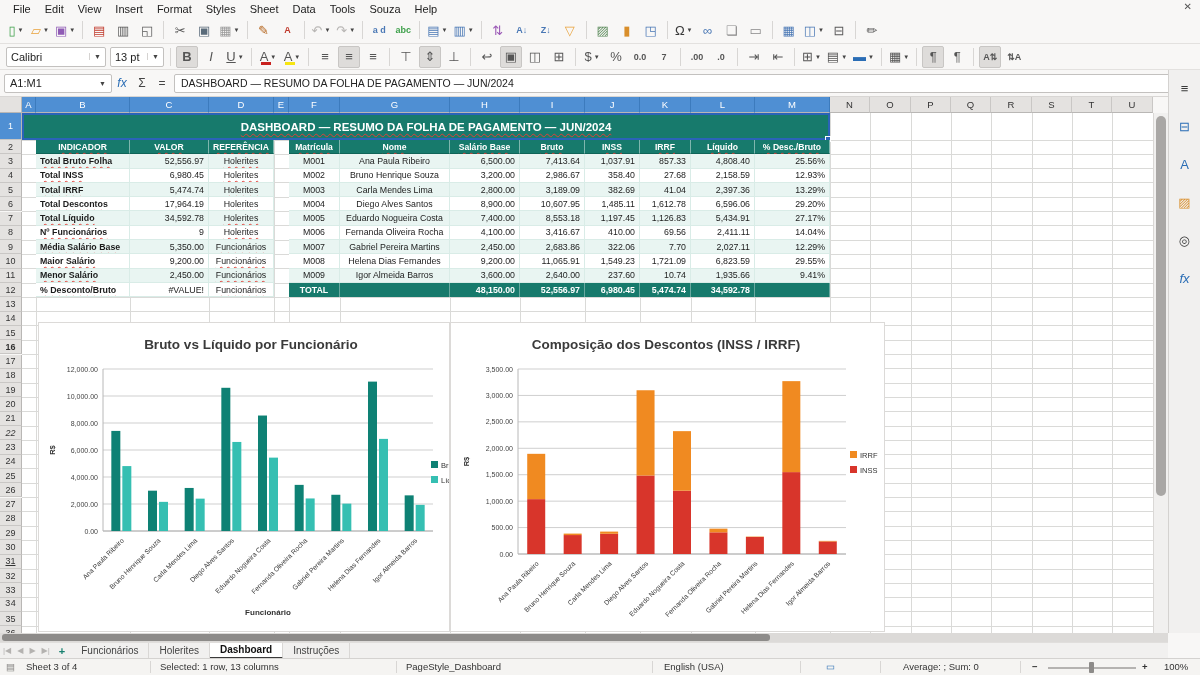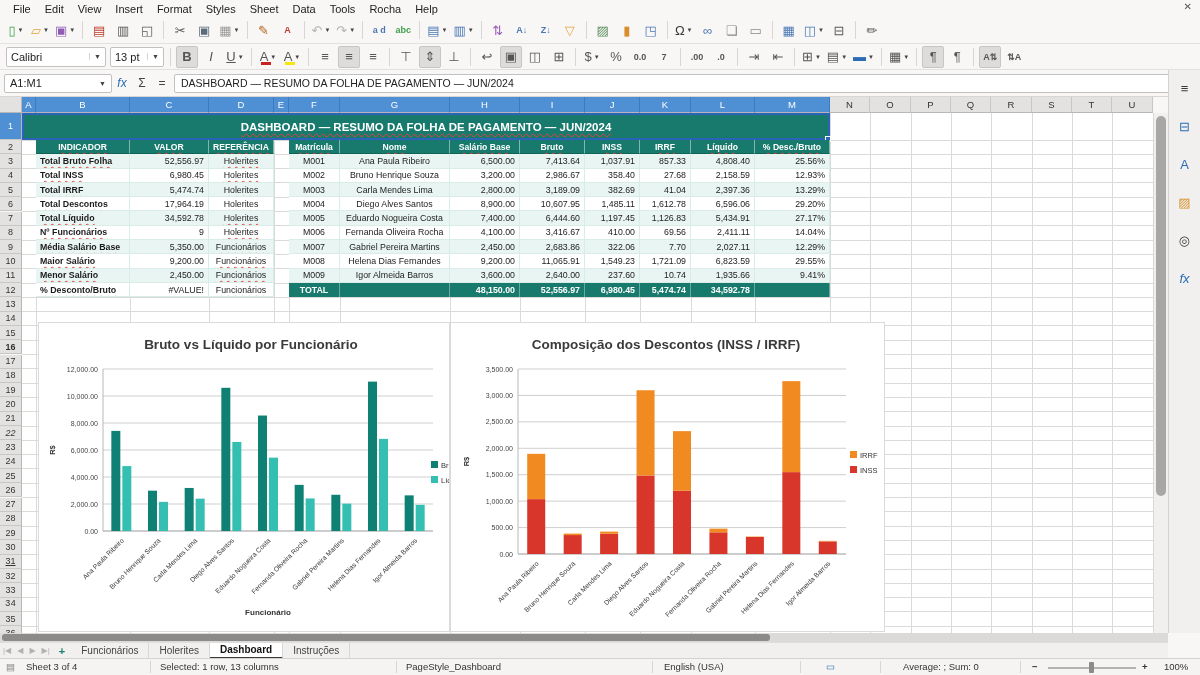--- a/index.html
+++ b/index.html
@@ -108,21 +108,21 @@
   .sidebar { position:absolute; left:1168px; top:70px; width:32px; height:563px; background:#f1f0ef;
     border-left:1px solid #d4d2d0; display:flex; flex-direction:column; align-items:center; padding-top:6px; }
   .sbicon { width:24px; height:24px; margin-bottom:14px; display:flex; align-items:center;
     justify-content:center; font-size:13px; }
 </style>
 </head>
 <body>
 
 <div id="app">
   <div class="menubar">
-    <span id="menuitems"><span class="mi">File</span><span class="mi">Edit</span><span class="mi">View</span><span class="mi">Insert</span><span class="mi">Format</span><span class="mi">Styles</span><span class="mi">Sheet</span><span class="mi">Data</span><span class="mi">Tools</span><span class="mi">Rocha</span><span class="mi">Help</span></span>
+    <span id="menuitems"><span class="mi">File</span><span class="mi">Edit</span><span class="mi">View</span><span class="mi">Insert</span><span class="mi">Format</span><span class="mi">Styles</span><span class="mi">Sheet</span><span class="mi">Data</span><span class="mi">Tools</span><span class="mi">Souza</span><span class="mi">Help</span></span>
     <span class="close">✕</span>
   </div>
 
   <div class="toolbar tb1" id="toolbar1">
       <div class="tbtn">
         <span style="color: rgb(63, 161, 76);">▯</span>
         <span class="dd">▼</span>
       </div>
       <div class="tbtn">
         <span style="color: rgb(232, 163, 61);">▱</span>
@@ -574,21 +574,21 @@
         <div class="bc c">Diego Alves Santos</div>
         <div class="bc r">8,900.00</div>
         <div class="bc r">10,607.95</div>
         <div class="bc r">1,485.11</div>
         <div class="bc r">1,612.78</div>
         <div class="bc r">6,596.06</div>
         <div class="bc r">29.20%</div>
         <div class="bc alt c">M005</div>
         <div class="bc alt c">Eduardo Nogueira Costa</div>
         <div class="bc alt r">7,400.00</div>
-        <div class="bc alt r">6,444.60</div>
+        <div class="bc alt r">8,553.18</div>
         <div class="bc alt r">1,197.45</div>
         <div class="bc alt r">1,126.83</div>
         <div class="bc alt r">5,434.91</div>
         <div class="bc alt r">27.17%</div>
         <div class="bc c">M006</div>
         <div class="bc c">Fernanda Oliveira Rocha</div>
         <div class="bc r">4,100.00</div>
         <div class="bc r">3,416.67</div>
         <div class="bc r">410.00</div>
         <div class="bc r">69.56</div>

